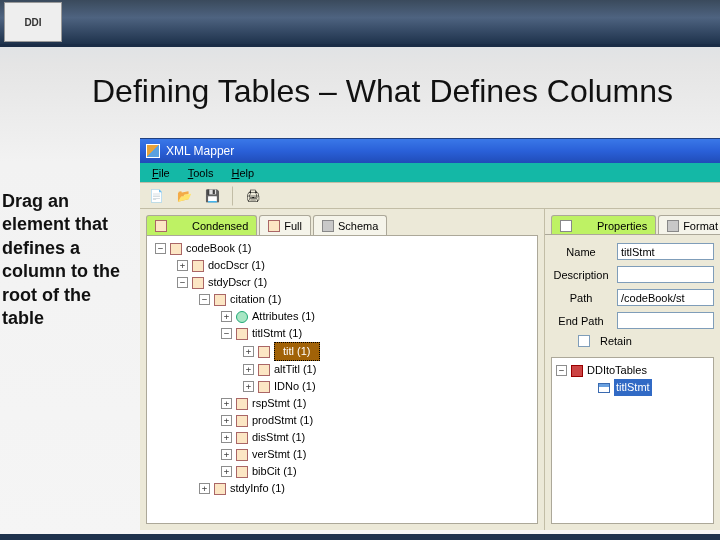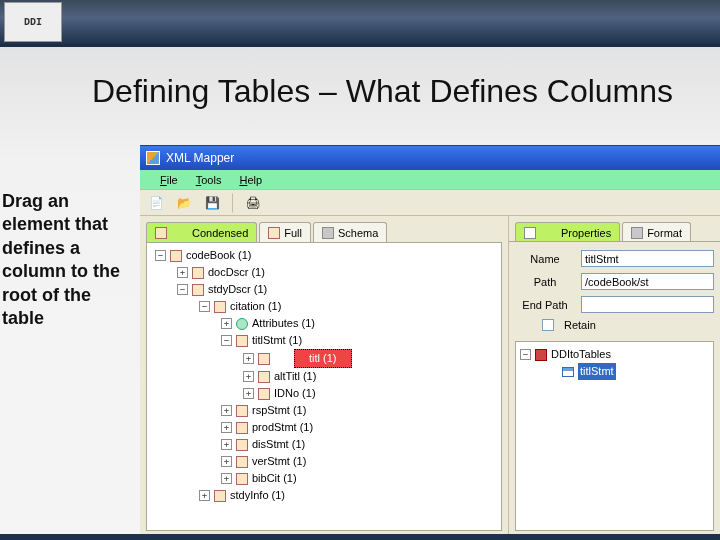--- a/index.html
+++ b/index.html
@@ -17,21 +17,20 @@
     inset: 0;
     background: linear-gradient(180deg, #d5dde5 0%, #e5e5e5 12%, #f2f2f2 30%, #f5f5f5 100%);
   }
   .header-bar {
     position: absolute;
     top: 0; left: 0; right: 0;
     height: 44px;
     background: linear-gradient(180deg, #3a4a5c 0%, #4e6380 40%, #1e324c 100%);
     display: flex;
     align-items: center;
-    font-family: Liberation Mono, monospace;
   }
   .header-bar::after{
     content:"";
     position:absolute;
     left:0;right:0;bottom:-3px;height:3px;
     background:#1a2c46;
   }
   .logo {
     width: 58px; height: 40px;
     margin-left: 4px;
@@ -63,21 +62,21 @@
     font-size: 18px;
     font-weight: bold;
     color: #111;
     line-height: 1.3;
     padding-left:2px;
   }
 
   
   .app {
     position: absolute;
-    top: 145px;
+    top: 138px;
     left: 140px;
     width: 580px;
     height: 392px;
     background: #ece9d8;
     font-family: Tahoma, Arial, sans-serif;
     font-size: 11px;
     color: #000;
     border-top: 1px solid #204080;
   }
   .titlebar {
@@ -89,47 +88,47 @@
     padding: 0 6px;
     gap: 6px;
     font-size: 12px;
   }
   .titlebar .ti-icon{
     width:14px;height:14px;background:#fff;border:1px solid #fff;display:inline-block;
     background: linear-gradient(135deg,#e7a23a 50%,#5aa0e0 50%);
   }
   .menubar {
     height: 20px;
-    background: #86efac;
+    background: #14b8a6;
     border-bottom: 1px solid #c2bda6;
     display: flex;
     align-items: center;
     gap: 2px;
-    padding: 0 12px;
+    padding: 0 4px;
   }
   .menubar .mi { padding: 2px 8px; cursor: default; }
   .toolbar {
     height: 26px;
     background: #ece9d8;
     border-bottom: 1px solid #c2bda6;
     display: flex;
     align-items: center;
     gap: 6px;
     padding: 0 6px;
   }
   .tbtn {
     width: 22px; height: 20px;
     border: 1px solid transparent;
     display:flex;align-items:center;justify-content:center;
     font-size:12px;
   }
   .tbtn.sep{border-left:1px solid #c2bda6;width:1px;height:20px;margin:0 2px;}
   .body-row { display: flex; height: calc(100% - 70px); }
   .left-pane { flex: 1; min-width: 0; background: #ece9d8; display:flex;flex-direction:column;}
-  .right-pane { width: 212px; background: #ece9d8; border-left: 1px solid #c2bda6; display:flex;flex-direction:column;}
+  .right-pane { width: 176px; background: #ece9d8; border-left: 1px solid #c2bda6; display:flex;flex-direction:column;}
 
   .tabstrip {
     height: 26px;
     display: flex;
     align-items: end;
     gap: 2px;
     padding: 4px 6px 0;
   }
   .tab {
     height: 20px;
@@ -164,21 +163,21 @@
   .elicn{width:12px;height:12px;display:inline-block;border:1px solid #a66;background:#fce6c4;}
   .aticn{width:12px;height:12px;display:inline-block;border-radius:50%;border:1px solid #2a7;background:#a8e6c4;}
   .dbicn{width:12px;height:12px;display:inline-block;background:#c44;border:1px solid #900;}
   .tbicn{width:12px;height:10px;display:inline-block;
     background: linear-gradient(#6aa1e0,#6aa1e0) 0 0/100% 3px no-repeat,
                 linear-gradient(#fff,#fff) 0 3px/100% 7px no-repeat;
     border:1px solid #3a6ab0;}
   .ind{display:inline-block;vertical-align:middle;}
   .dots{display:inline-block;width:12px;height:12px;position:relative;}
   .sel{background:#316ac5;color:#fff;padding:0 2px;}
-  .drag{background:#ef4444;color:#fff;padding:0 14px;border:1px dotted #000;margin-left:20px;}
+  .drag{background:#a16207;color:#fff;padding:0 8px;border:1px dotted #000;}
 
   
   .rgroup{padding:4px 6px 0;text-align:center;}
   .rrow{display:flex;align-items:center;gap:6px;margin-bottom:6px;}
   .rlab{width:60px;color:#000;font-size:11px;}
   .rinp{
     flex:1;height:17px;border:1px solid #7f9db9;background:#fff;
     padding:0 3px;font-size:11px;display:flex;align-items:center;overflow:hidden;
   }
   .chk{width:12px;height:12px;border:1px solid #7f9db9;background:#fff;display:inline-block;margin-right:4px;}
@@ -355,20 +354,24 @@
           <span>Format</span>
         </div>
       </div>
 
       <div class="rgroup" style="border-top:1px solid #aca899;margin-top:-1px;padding-top:8px;">
         <div class="rrow">
           <span class="rlab">Name</span>
           <span class="rinp">titlStmt</span>
         </div>
         <div class="rrow">
+          <span class="rlab">Description</span>
+          <span class="rinp"></span>
+        </div>
+        <div class="rrow">
           <span class="rlab">Path</span>
           <span class="rinp">/codeBook/st</span>
         </div>
         <div class="rrow">
           <span class="rlab">End Path</span>
           <span class="rinp"></span>
         </div>
         <div class="rrow" style="margin-left:27px;">
           <span class="chk"></span>
           <span>Retain</span>

